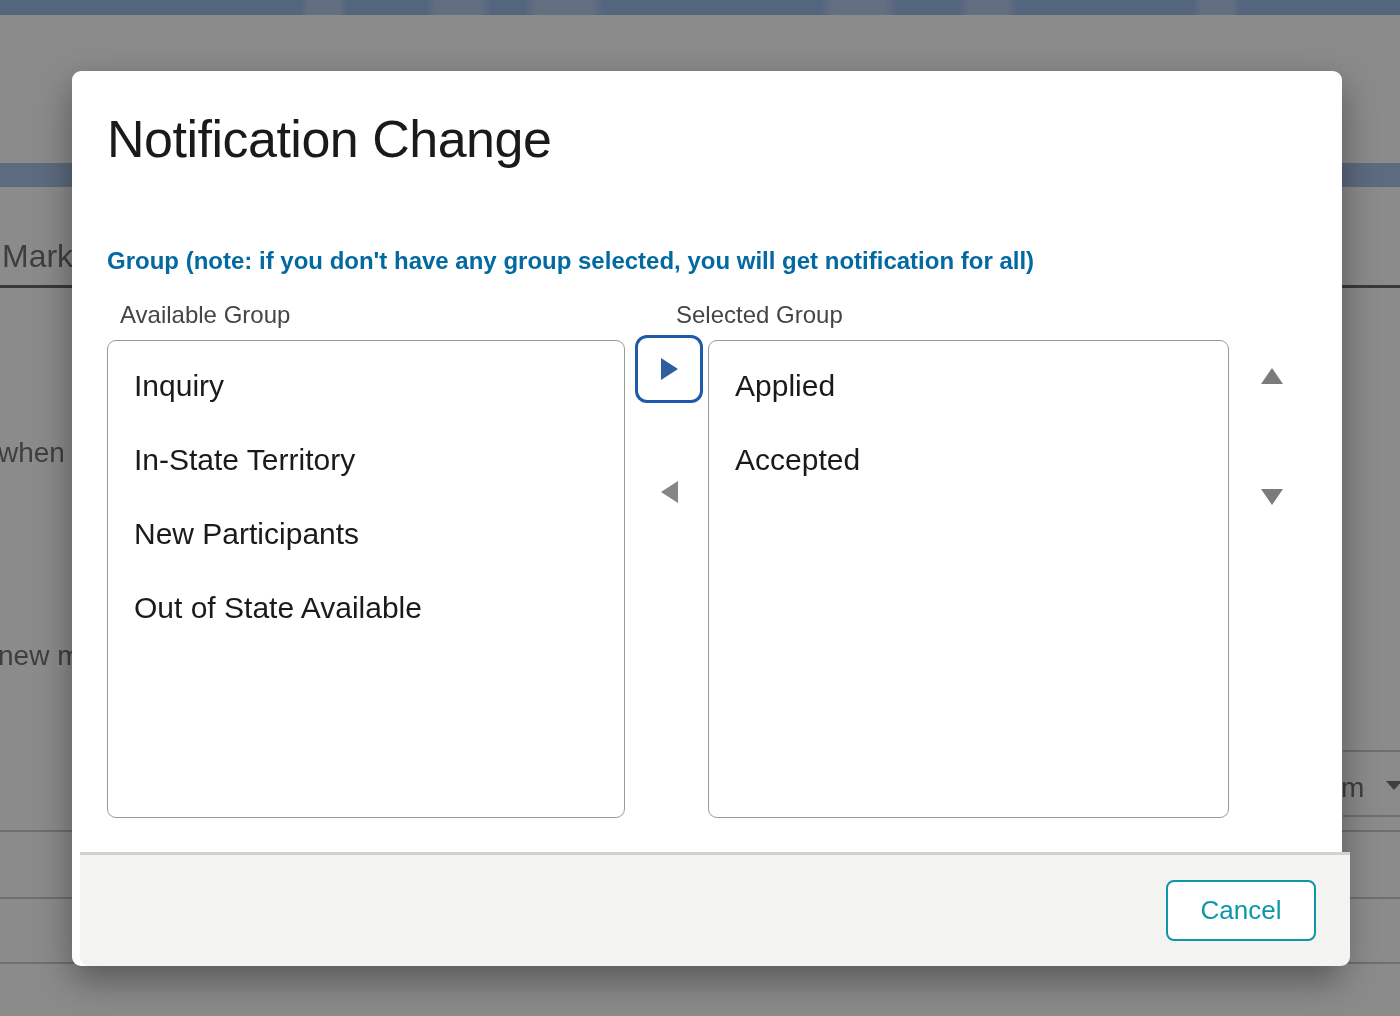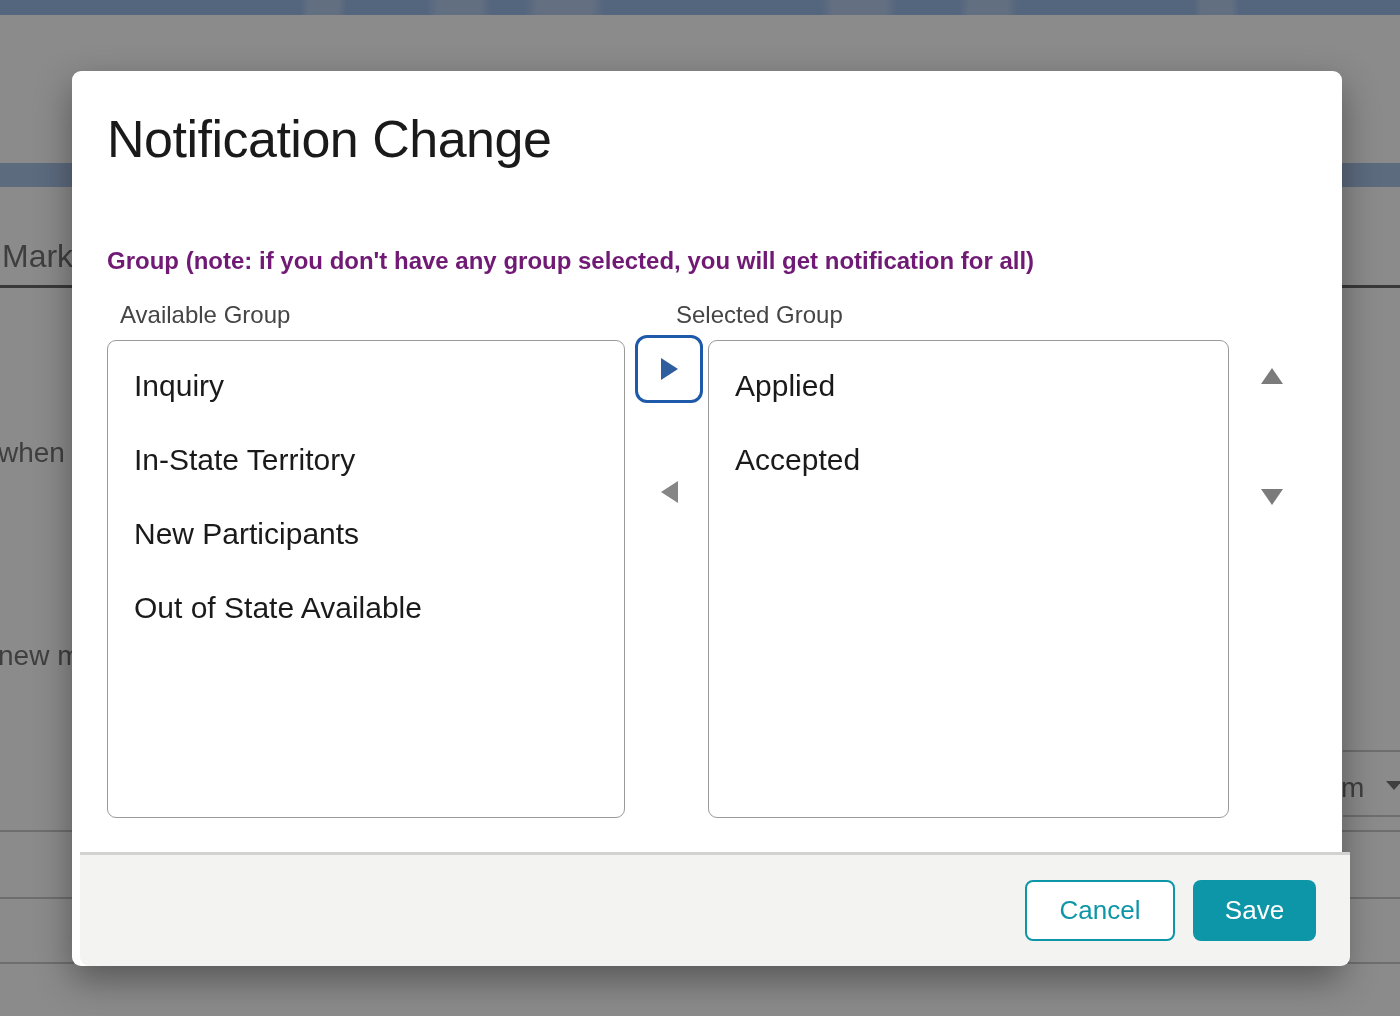--- a/index.html
+++ b/index.html
@@ -43,21 +43,21 @@
     position:absolute;left:72px;top:71px;width:1270px;height:895px;
     background:#FFFFFF;border-radius:9px;z-index:10;
     box-shadow:0 14px 36px rgba(0,0,0,.38);
   }
   .modal-title{
     position:absolute;left:35px;top:38px;
     font-size:52px;line-height:60px;color:#1A1A1A;letter-spacing:-0.5px;
   }
   .group-note{
     position:absolute;left:35px;top:175px;
-    font-size:24px;line-height:30px;font-weight:bold;color:#701a75;white-space:nowrap;
+    font-size:24px;line-height:30px;font-weight:bold;color:#0369a1;white-space:nowrap;
   }
   .col-label{position:absolute;top:229px;font-size:24px;line-height:30px;color:#454545;}
   .col-label.available{left:48px;}
   .col-label.selected{left:604px;}
   .listbox{
     position:absolute;top:269px;height:478px;
     background:#fff;border:1.5px solid #9B9B9B;border-radius:9px;
     box-sizing:border-box;padding-top:8px;overflow:hidden;
   }
   .listbox.available{left:35px;width:518px;}
@@ -155,15 +155,14 @@
 
   <button class="move-up-btn">
     <span class="tri-up"></span>
   </button>
   <button class="move-down-btn">
     <span class="tri-down"></span>
   </button>
 
   <div class="modal-footer">
     <button class="btn btn-cancel">Cancel</button>
-    <button class="btn btn-save">Save</button>
   </div>
 </div>
 
 </body></html>

